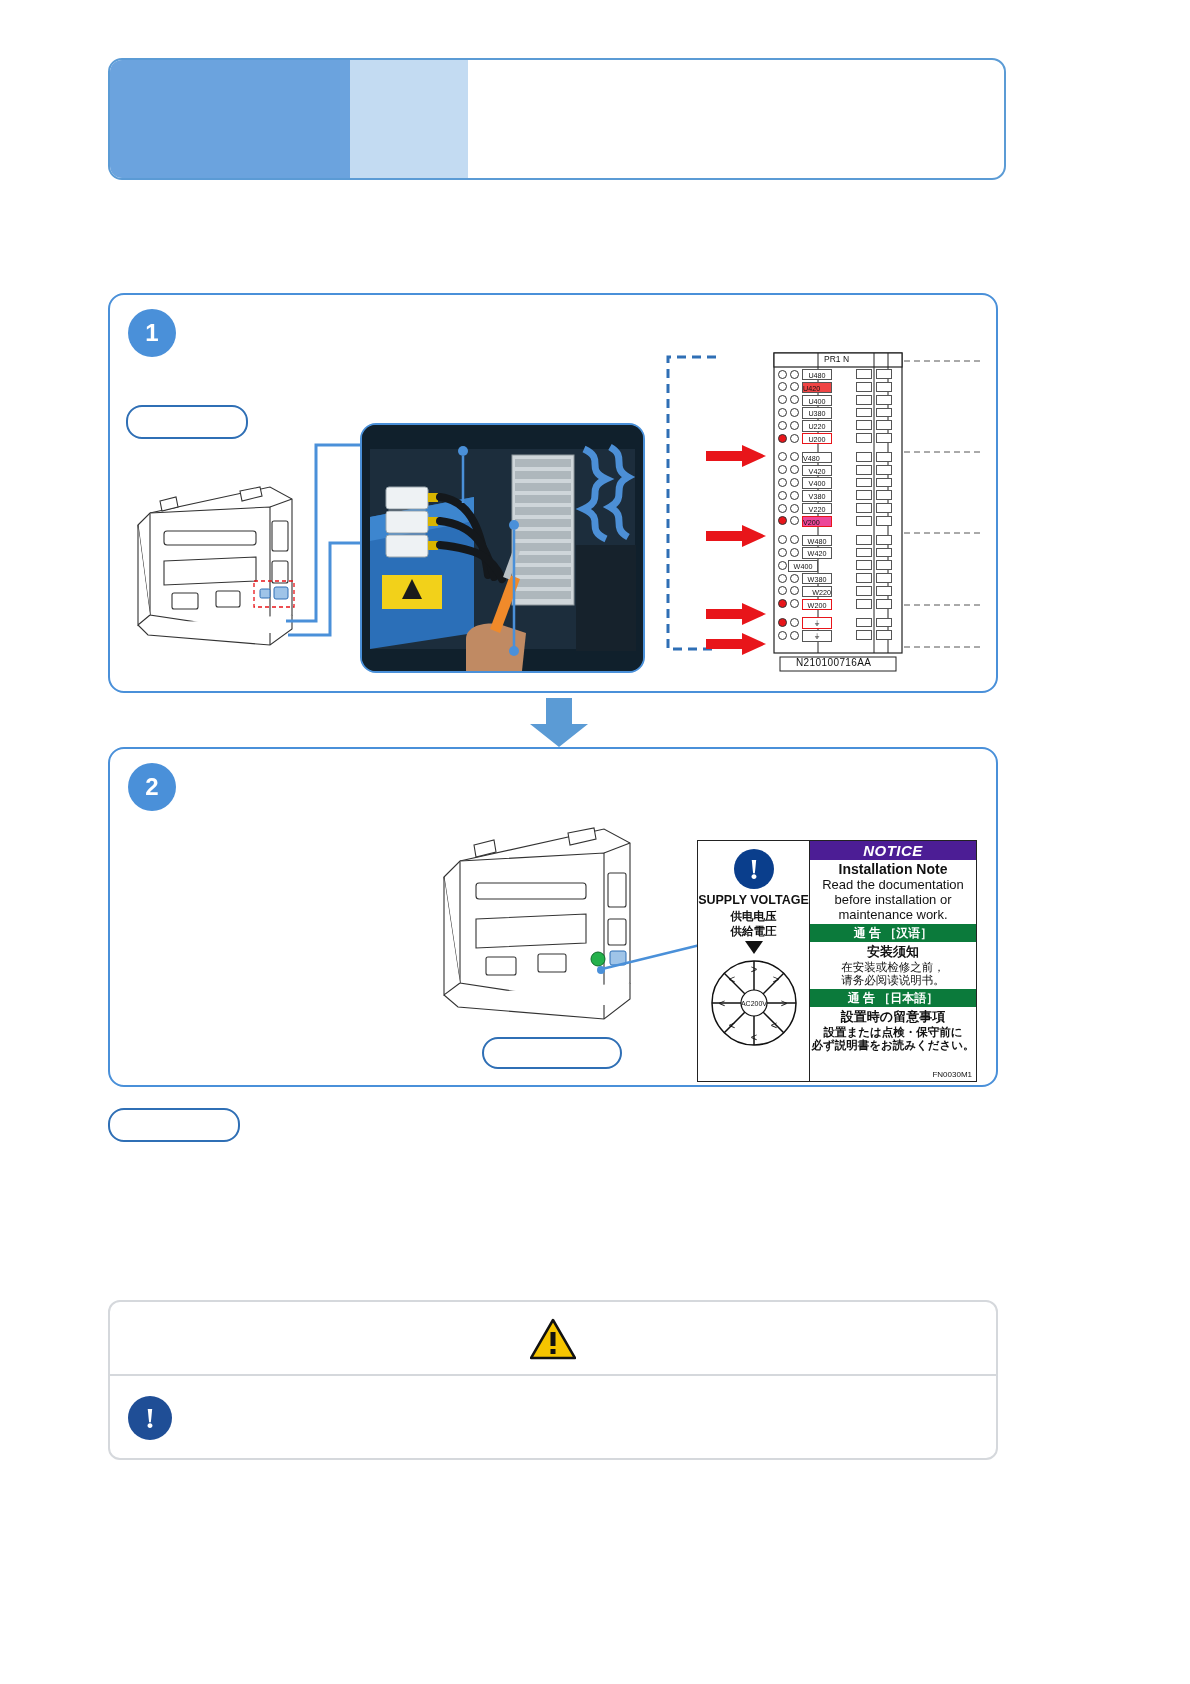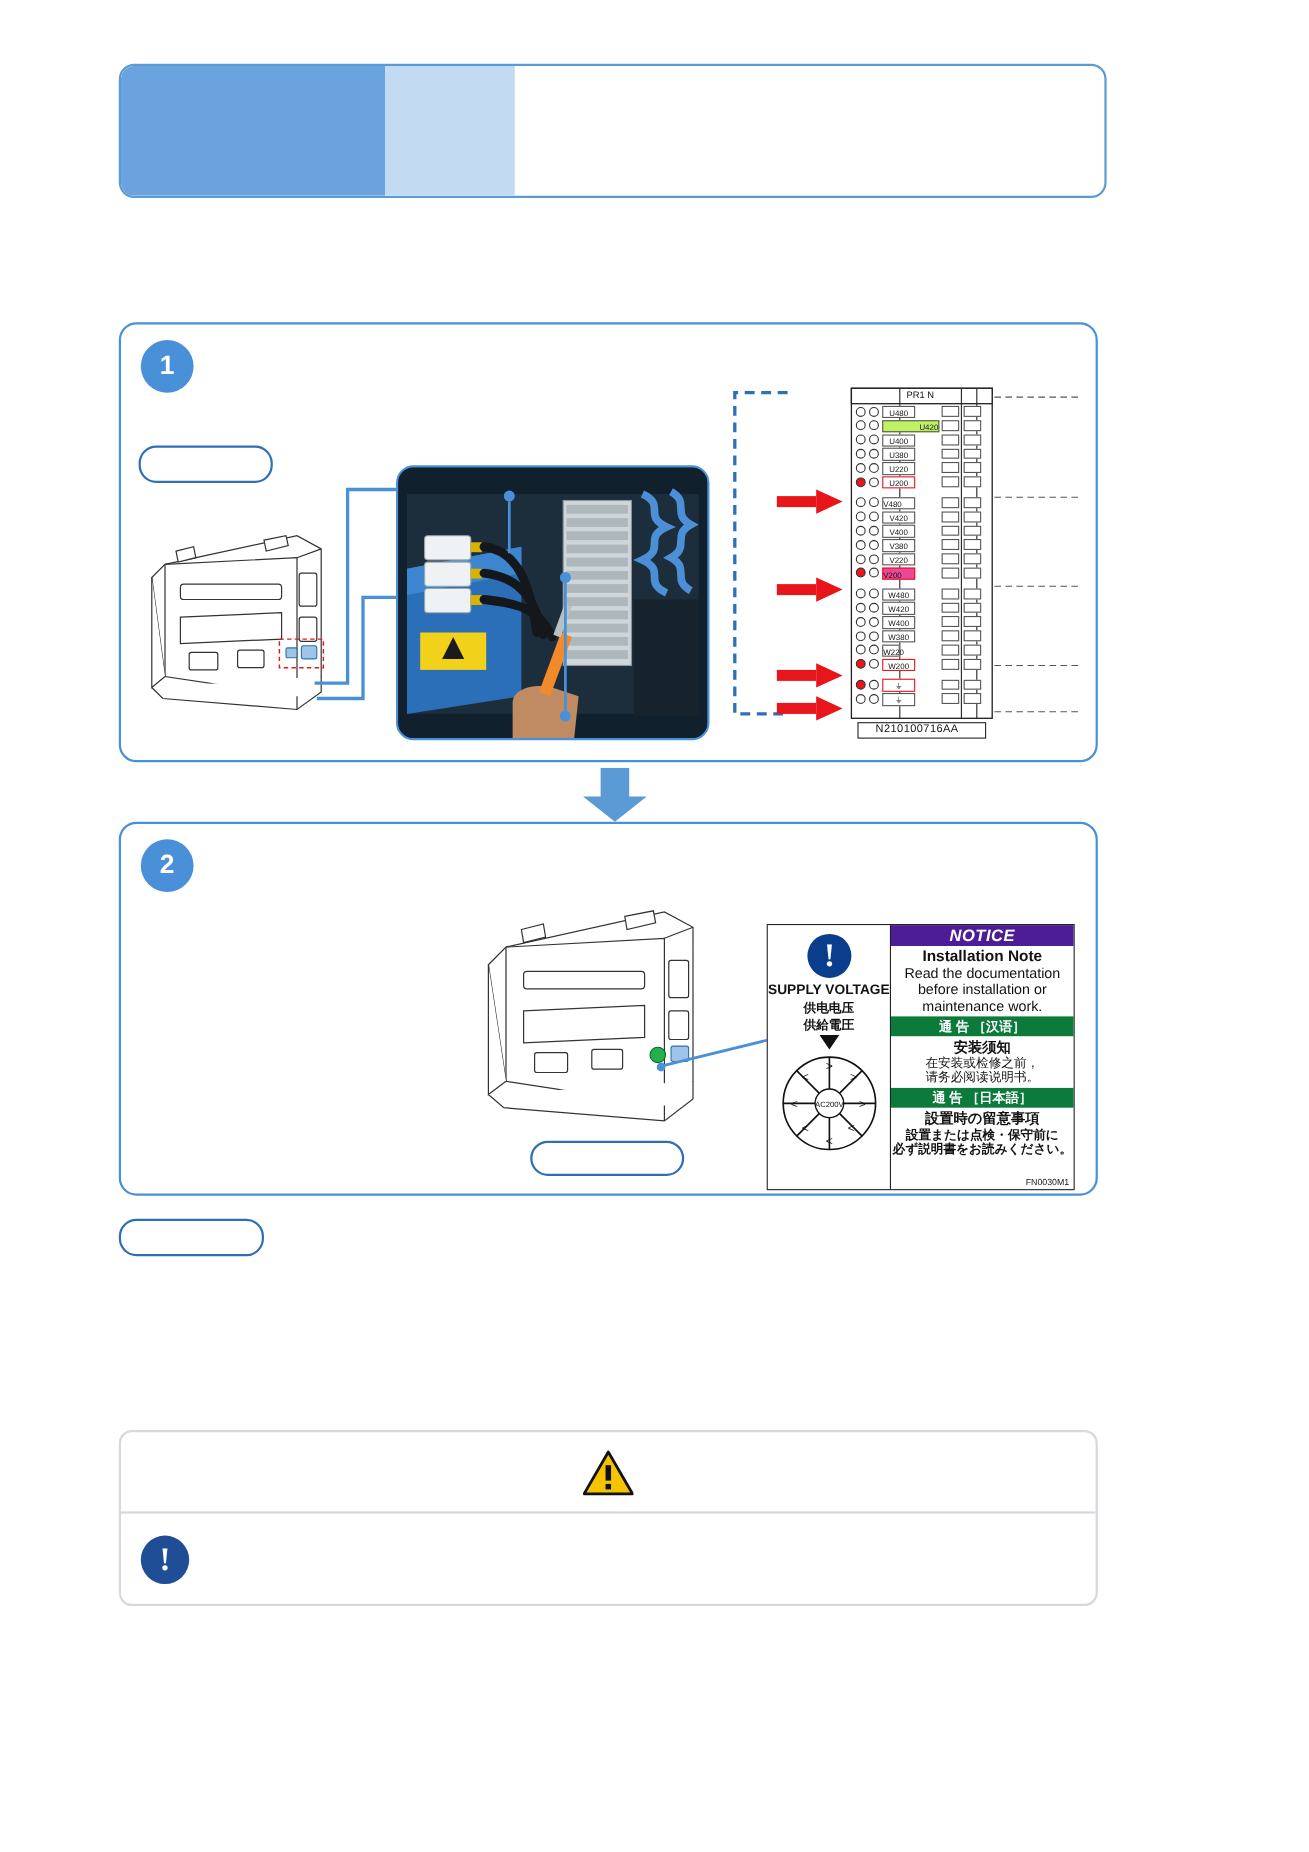--- a/index.html
+++ b/index.html
@@ -322,21 +322,21 @@
         <div style="position: absolute; left: 20px; top: 22px; width: 124px; height: 11.4px;">
           <div style="position: absolute; left: 2px; top: 0.6px; width: 9px; height: 9px; border-radius: 50%; border: 1px solid rgb(51, 51, 51); background: rgb(255, 255, 255);"></div>
           <div style="position: absolute; left: 14px; top: 0.6px; width: 9px; height: 9px; border-radius: 50%; border: 1px solid rgb(51, 51, 51); background: rgb(255, 255, 255);"></div>
           <div style="position: absolute; left: 26px; top: 0px; width: 30px; height: 11.4px; font-size: 7.2px; line-height: 11.4px; text-align: center; color: rgb(17, 17, 17); border: 1px solid rgb(85, 85, 85); background: rgb(255, 255, 255); box-sizing: border-box;">U480</div>
           <div style="position: absolute; left: 80px; top: 0.3px; width: 16px; height: 9.8px; border: 1px solid rgb(85, 85, 85); background: rgb(255, 255, 255);"></div>
           <div style="position: absolute; left: 100px; top: 0.3px; width: 16px; height: 9.8px; border: 1px solid rgb(85, 85, 85); background: rgb(255, 255, 255);"></div>
         </div>
         <div style="position: absolute; left: 20px; top: 34.8px; width: 124px; height: 11.4px;">
           <div style="position: absolute; left: 2px; top: 0.6px; width: 9px; height: 9px; border-radius: 50%; border: 1px solid rgb(51, 51, 51); background: rgb(255, 255, 255);"></div>
           <div style="position: absolute; left: 14px; top: 0.6px; width: 9px; height: 9px; border-radius: 50%; border: 1px solid rgb(51, 51, 51); background: rgb(255, 255, 255);"></div>
-          <div style="position: absolute; left: 26px; top: 0px; width: 52px; height: 11.4px; font-size: 7.2px; line-height: 11.4px; text-align: right; color: rgb(17, 17, 17); border: 1px solid rgb(85, 85, 85); background: #bef264; box-sizing: border-box;">U420</div>
+          <div style="position: absolute; left: 26px; top: 0px; width: 30px; height: 11.4px; font-size: 7.2px; line-height: 11.4px; text-align: left; color: rgb(17, 17, 17); border: 1px solid rgb(85, 85, 85); background: #ef4444; box-sizing: border-box;">U420</div>
           <div style="position: absolute; left: 80px; top: 0.3px; width: 16px; height: 9.8px; border: 1px solid rgb(85, 85, 85); background: rgb(255, 255, 255);"></div>
           <div style="position: absolute; left: 100px; top: 0.3px; width: 16px; height: 9.8px; border: 1px solid rgb(85, 85, 85); background: rgb(255, 255, 255);"></div>
         </div>
         <div style="position: absolute; left: 20px; top: 47.6px; width: 124px; height: 11.4px;">
           <div style="position: absolute; left: 2px; top: 0.6px; width: 9px; height: 9px; border-radius: 50%; border: 1px solid rgb(51, 51, 51); background: rgb(255, 255, 255);"></div>
           <div style="position: absolute; left: 14px; top: 0.6px; width: 9px; height: 9px; border-radius: 50%; border: 1px solid rgb(51, 51, 51); background: rgb(255, 255, 255);"></div>
           <div style="position: absolute; left: 26px; top: 0px; width: 30px; height: 11.4px; font-size: 7.2px; line-height: 11.4px; text-align: center; color: rgb(17, 17, 17); border: 1px solid rgb(85, 85, 85); background: rgb(255, 255, 255); box-sizing: border-box;">U400</div>
           <div style="position: absolute; left: 80px; top: 0.3px; width: 16px; height: 9.8px; border: 1px solid rgb(85, 85, 85); background: rgb(255, 255, 255);"></div>
           <div style="position: absolute; left: 100px; top: 0.3px; width: 16px; height: 9.8px; border: 1px solid rgb(85, 85, 85); background: rgb(255, 255, 255);"></div>
         </div>
@@ -413,35 +413,35 @@
         <div style="position: absolute; left: 20px; top: 200.4px; width: 124px; height: 11.4px;">
           <div style="position: absolute; left: 2px; top: 0.6px; width: 9px; height: 9px; border-radius: 50%; border: 1px solid rgb(51, 51, 51); background: rgb(255, 255, 255);"></div>
           <div style="position: absolute; left: 14px; top: 0.6px; width: 9px; height: 9px; border-radius: 50%; border: 1px solid rgb(51, 51, 51); background: rgb(255, 255, 255);"></div>
           <div style="position: absolute; left: 26px; top: 0px; width: 30px; height: 11.4px; font-size: 7.2px; line-height: 11.4px; text-align: center; color: rgb(17, 17, 17); border: 1px solid rgb(85, 85, 85); background: rgb(255, 255, 255); box-sizing: border-box;">W420</div>
           <div style="position: absolute; left: 80px; top: 0.3px; width: 16px; height: 9.8px; border: 1px solid rgb(85, 85, 85); background: rgb(255, 255, 255);"></div>
           <div style="position: absolute; left: 100px; top: 0.3px; width: 16px; height: 9.8px; border: 1px solid rgb(85, 85, 85); background: rgb(255, 255, 255);"></div>
         </div>
         <div style="position: absolute; left: 20px; top: 213.2px; width: 124px; height: 11.4px;">
           <div style="position: absolute; left: 2px; top: 0.6px; width: 9px; height: 9px; border-radius: 50%; border: 1px solid rgb(51, 51, 51); background: rgb(255, 255, 255);"></div>
           <div style="position: absolute; left: 14px; top: 0.6px; width: 9px; height: 9px; border-radius: 50%; border: 1px solid rgb(51, 51, 51); background: rgb(255, 255, 255);"></div>
-          <div style="position: absolute; left: 26px; top: 0px; width: 30px; height: 11.4px; font-size: 7.2px; line-height: 11.4px; text-align: center; color: rgb(17, 17, 17); border: 1px solid rgb(85, 85, 85); background: rgb(255, 255, 255); box-sizing: border-box;">W400</div>
+          <div style="position: absolute; left: 12px; top: 0px; width: 30px; height: 11.4px; font-size: 7.2px; line-height: 11.4px; text-align: center; color: rgb(17, 17, 17); border: 1px solid rgb(85, 85, 85); background: rgb(255, 255, 255); box-sizing: border-box;">W400</div>
           <div style="position: absolute; left: 80px; top: 0.3px; width: 16px; height: 9.8px; border: 1px solid rgb(85, 85, 85); background: rgb(255, 255, 255);"></div>
           <div style="position: absolute; left: 100px; top: 0.3px; width: 16px; height: 9.8px; border: 1px solid rgb(85, 85, 85); background: rgb(255, 255, 255);"></div>
         </div>
         <div style="position: absolute; left: 20px; top: 226px; width: 124px; height: 11.4px;">
           <div style="position: absolute; left: 2px; top: 0.6px; width: 9px; height: 9px; border-radius: 50%; border: 1px solid rgb(51, 51, 51); background: rgb(255, 255, 255);"></div>
           <div style="position: absolute; left: 14px; top: 0.6px; width: 9px; height: 9px; border-radius: 50%; border: 1px solid rgb(51, 51, 51); background: rgb(255, 255, 255);"></div>
           <div style="position: absolute; left: 26px; top: 0px; width: 30px; height: 11.4px; font-size: 7.2px; line-height: 11.4px; text-align: center; color: rgb(17, 17, 17); border: 1px solid rgb(85, 85, 85); background: rgb(255, 255, 255); box-sizing: border-box;">W380</div>
           <div style="position: absolute; left: 80px; top: 0.3px; width: 16px; height: 9.8px; border: 1px solid rgb(85, 85, 85); background: rgb(255, 255, 255);"></div>
           <div style="position: absolute; left: 100px; top: 0.3px; width: 16px; height: 9.8px; border: 1px solid rgb(85, 85, 85); background: rgb(255, 255, 255);"></div>
         </div>
         <div style="position: absolute; left: 20px; top: 238.8px; width: 124px; height: 11.4px;">
           <div style="position: absolute; left: 2px; top: 0.6px; width: 9px; height: 9px; border-radius: 50%; border: 1px solid rgb(51, 51, 51); background: rgb(255, 255, 255);"></div>
           <div style="position: absolute; left: 14px; top: 0.6px; width: 9px; height: 9px; border-radius: 50%; border: 1px solid rgb(51, 51, 51); background: rgb(255, 255, 255);"></div>
-          <div style="position: absolute; left: 26px; top: 0px; width: 16px; height: 11.4px; font-size: 7.2px; line-height: 11.4px; text-align: left; color: rgb(17, 17, 17); border: 1px solid rgb(85, 85, 85); background: rgb(255, 255, 255); box-sizing: border-box;">W220</div>
+          <div style="position: absolute; left: 26px; top: 0px; width: 30px; height: 11.4px; font-size: 7.2px; line-height: 11.4px; text-align: right; color: rgb(17, 17, 17); border: 1px solid rgb(85, 85, 85); background: rgb(255, 255, 255); box-sizing: border-box;">W220</div>
           <div style="position: absolute; left: 80px; top: 0.3px; width: 16px; height: 9.8px; border: 1px solid rgb(85, 85, 85); background: rgb(255, 255, 255);"></div>
           <div style="position: absolute; left: 100px; top: 0.3px; width: 16px; height: 9.8px; border: 1px solid rgb(85, 85, 85); background: rgb(255, 255, 255);"></div>
         </div>
         <div style="position: absolute; left: 20px; top: 251.6px; width: 124px; height: 11.4px;">
           <div style="position: absolute; left: 2px; top: 0.6px; width: 9px; height: 9px; border-radius: 50%; border: 1px solid rgb(51, 51, 51); background: rgb(232, 21, 26);"></div>
           <div style="position: absolute; left: 14px; top: 0.6px; width: 9px; height: 9px; border-radius: 50%; border: 1px solid rgb(51, 51, 51); background: rgb(255, 255, 255);"></div>
           <div style="position: absolute; left: 26px; top: 0px; width: 30px; height: 11.4px; font-size: 7.2px; line-height: 11.4px; text-align: center; color: rgb(17, 17, 17); border: 1px solid rgb(232, 21, 26); background: rgb(255, 255, 255); box-sizing: border-box;">W200</div>
           <div style="position: absolute; left: 80px; top: 0.3px; width: 16px; height: 9.8px; border: 1px solid rgb(85, 85, 85); background: rgb(255, 255, 255);"></div>
           <div style="position: absolute; left: 100px; top: 0.3px; width: 16px; height: 9.8px; border: 1px solid rgb(85, 85, 85); background: rgb(255, 255, 255);"></div>
         </div>

